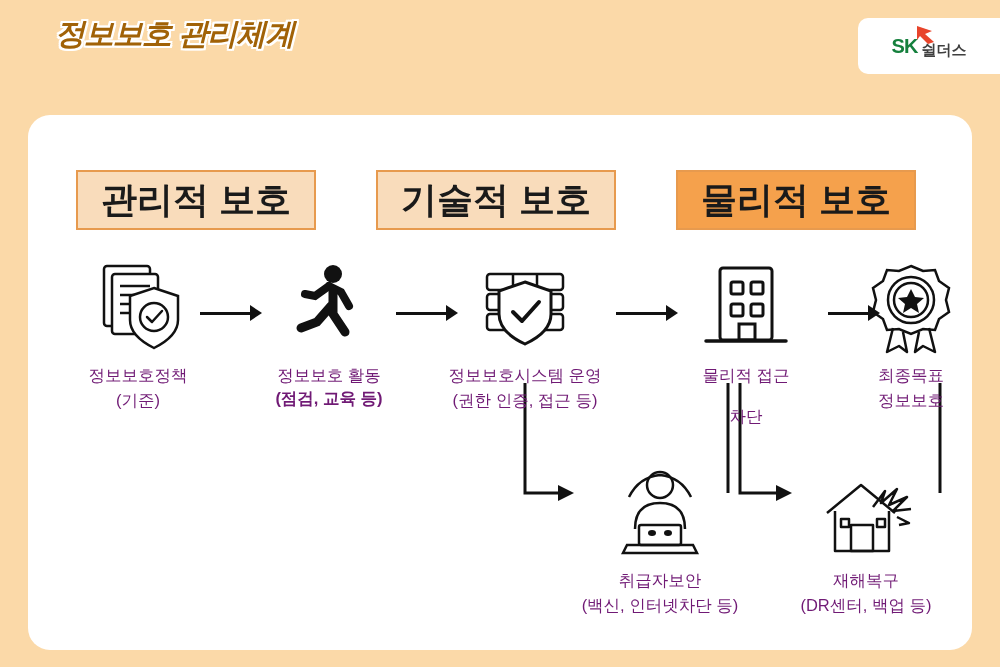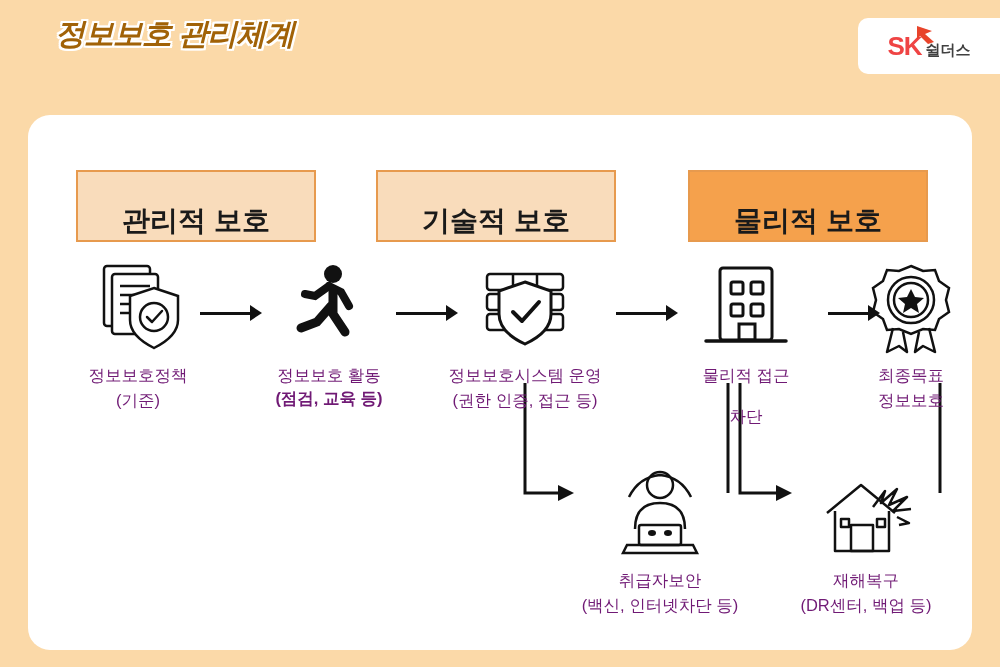--- a/index.html
+++ b/index.html
@@ -41,23 +41,23 @@
     width: 142px;
     height: 56px;
     background: #ffffff;
     border-radius: 10px 0 0 10px;
     display: flex;
     align-items: center;
     justify-content: center;
     gap: 4px;
   }
   .brand-sk {
-    font-size: 26px;
+    font-size: 20px;
     font-weight: bold;
-    color: #ef4444;
+    color: #15803d;
     letter-spacing: -1px;
   }
   .brand-sub {
     font-size: 15px;
     color: #404040;
     font-weight: bold;
     margin-top: 8px;
   }
 
   
@@ -67,35 +67,35 @@
     top: 115px;
     width: 944px;
     height: 535px;
     background: #ffffff;
     border-radius: 22px;
   }
 
   
   .cat-box {
     position: absolute;
-    height: 72px;
+    height: 60px;
     border: 2px solid #e79a4e;
     display: flex;
-    align-items: flex-end;
+    align-items: center;
     justify-content: center;
-    font-size: 28px;
+    font-size: 36px;
     font-weight: bold;
     color: #1a1a1a;
   }
   .cat-light { background: #f9dcbb; }
   .cat-strong { background: #f5a14c; }
 
   #cat0 { left: 48px;  top: 55px; width: 240px; }
   #cat1 { left: 348px; top: 55px; width: 240px; }
-  #cat2 { left: 648px; top: 55px; width: 240px; margin-left: 12px; }
+  #cat2 { left: 648px; top: 55px; width: 240px; }
 
   
   .node {
     position: absolute;
     text-align: center;
   }
   .node .icon {
     height: 96px;
     display: flex;
     align-items: center;

